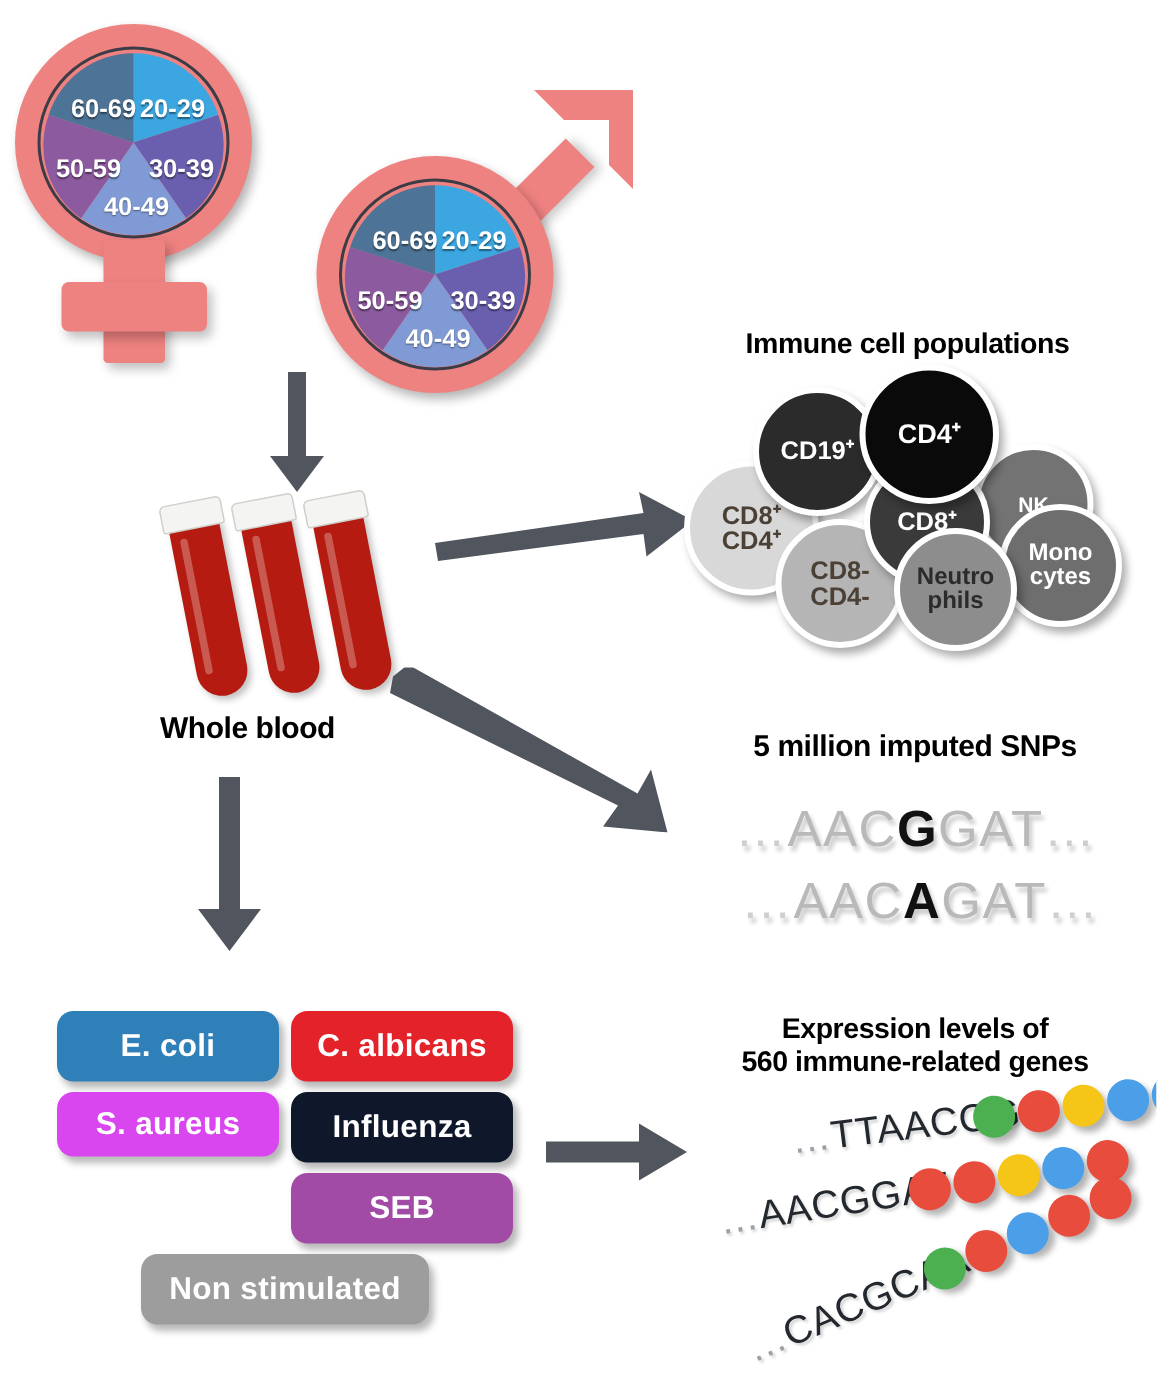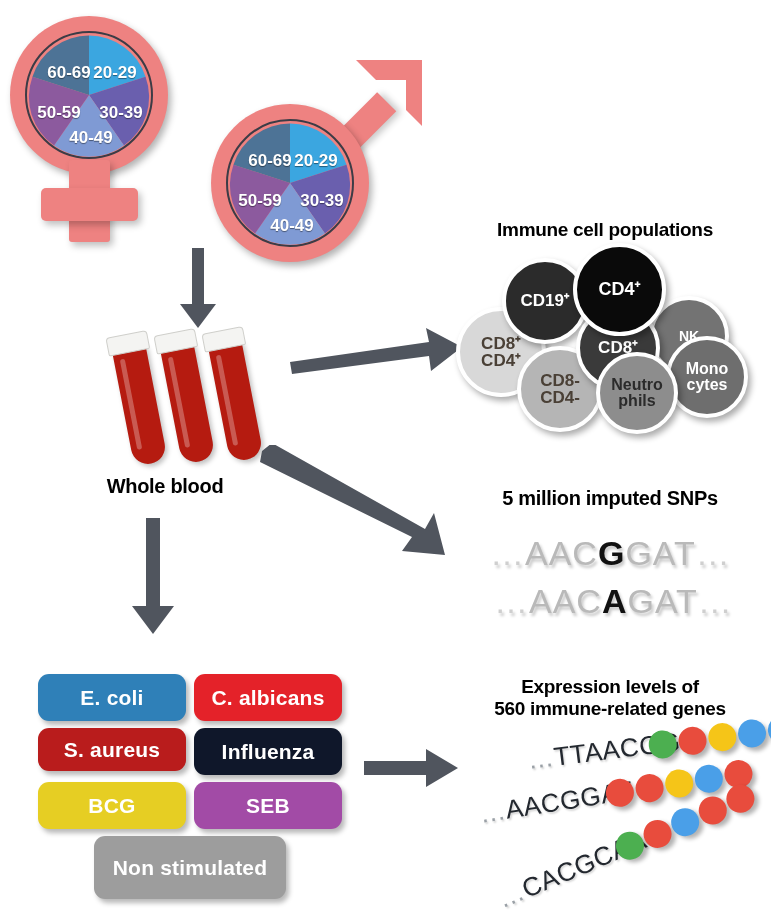--- a/index.html
+++ b/index.html
@@ -296,25 +296,24 @@
       <span class="lead">…</span><span class="pre">AAC</span><span class="hl">G</span><span class="suf">GAT</span><span class="trail">…</span>
     </div>
     <div class="snp-row" style="left:4px; top:48px;">
       <span class="lead">…</span><span class="pre">AAC</span><span class="hl">A</span><span class="suf">GAT</span><span class="trail">…</span>
     </div>
   </div>
 
   <div class="abs" style="left:38px; top:674px; width:300px; height:220px;">
     <div class="stim" style="left:0px;   top:0px;  width:148px; height:47px; background:#2f80b8;">E. coli</div>
     <div class="stim" style="left:156px; top:0px;  width:148px; height:47px; background:#e42229;">C. albicans</div>
-    <div class="stim" style="left:0px;   top:54px; width:148px; height:43px; background:#b91c1c;">S. aureus</div>
+    <div class="stim" style="left:0px;   top:54px; width:148px; height:43px; background:#d946ef;">S. aureus</div>
     <div class="stim" style="left:156px; top:54px; width:148px; height:47px; background:#0f172a;">Influenza</div>
-    <div class="stim" style="left:0px;   top:108px; width:148px; height:47px; background:#e6ce23;">BCG</div>
     <div class="stim" style="left:156px; top:108px; width:148px; height:47px; background:#a24ba6;">SEB</div>
-    <div class="stim" style="left:56px;  top:162px; width:192px; height:63px; background:#9d9d9d;">Non stimulated</div>
+    <div class="stim" style="left:56px;  top:162px; width:192px; height:47px; background:#9d9d9d;">Non stimulated</div>
   </div>
 
   <svg class="arrow" style="left:364px; top:748px;" width="96" height="40" viewBox="0 0 96 40">
     <path d="M0,13 L62,13 L62,1 L94,20 L62,39 L62,27 L0,27 Z" fill="#50555e"></path>
   </svg>
 
   <div class="abs heading" id="title-expr">Expression levels of
 560 immune-related genes</div>
 
   <div class="abs" style="left:462px; top:735px; width:309px; height:180px;">

